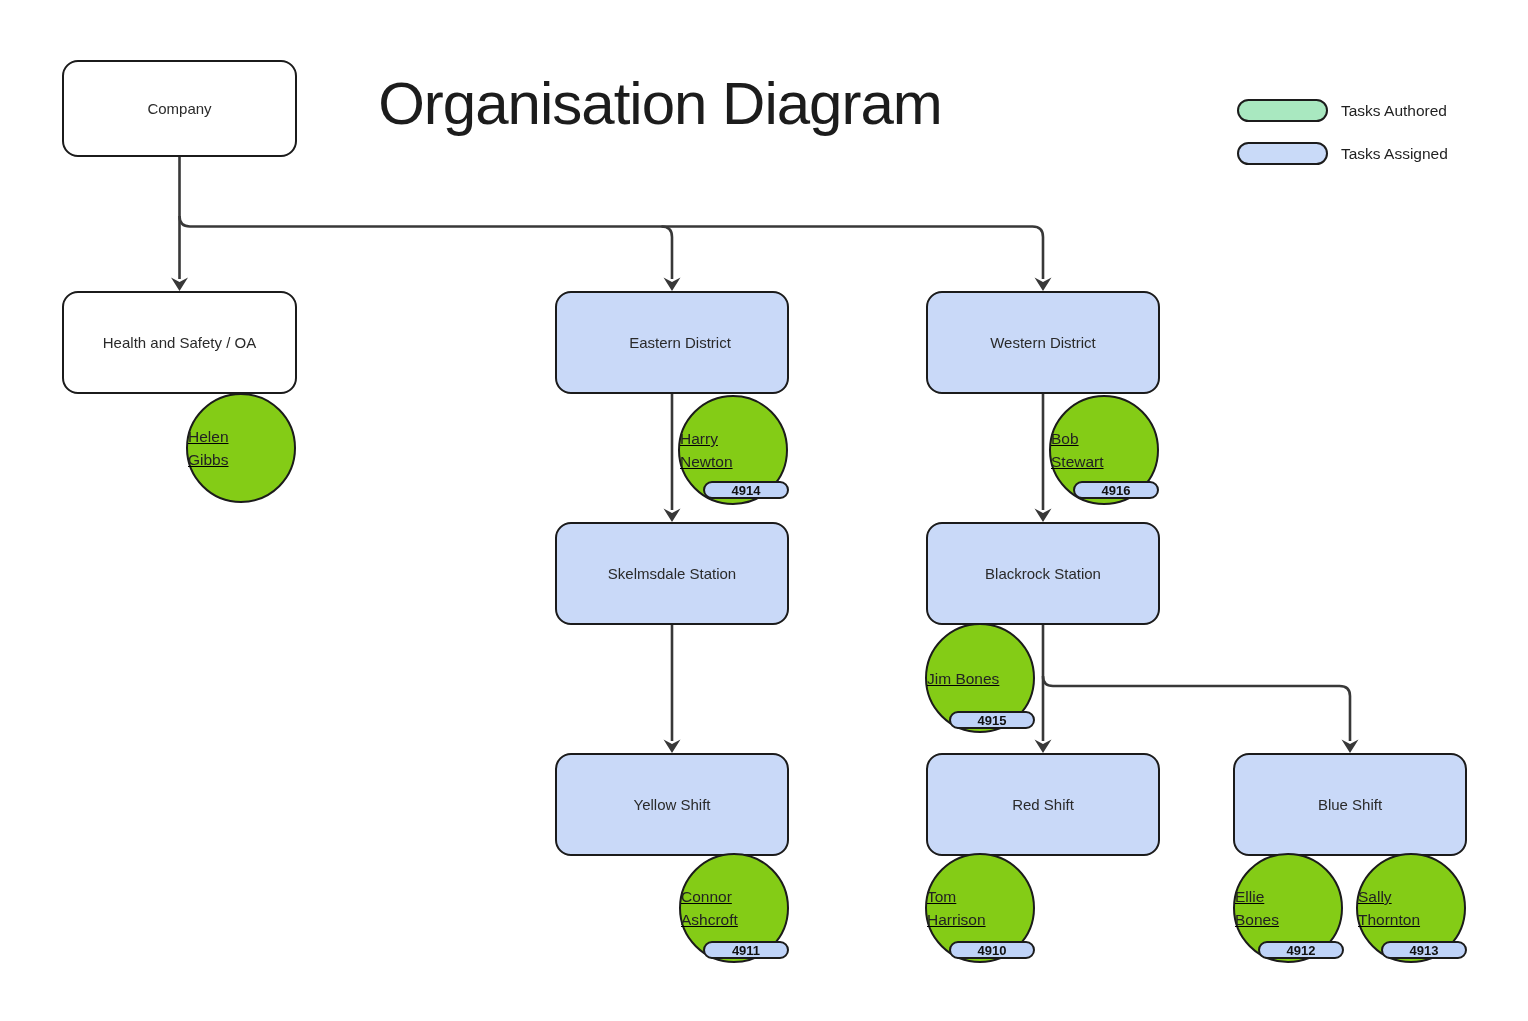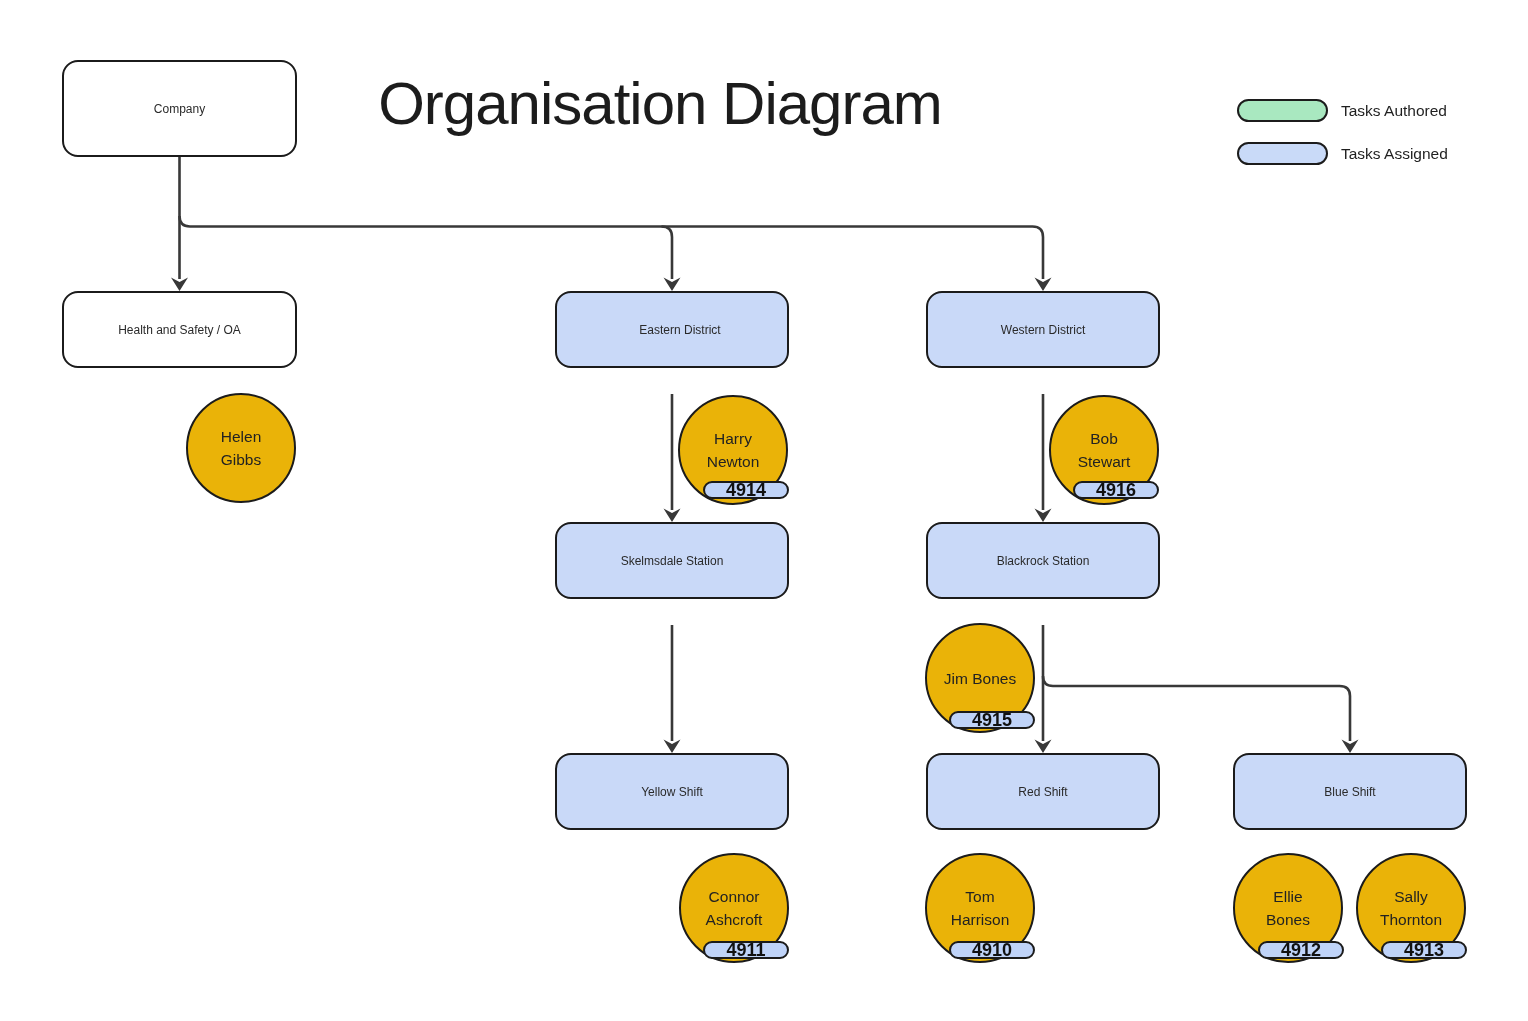--- a/index.html
+++ b/index.html
@@ -34,49 +34,49 @@
     border: 2.5px solid #1c1c1c;
     border-radius: 12px;
     flex: 0 0 auto;
   }
   .swatch-green { background: #a9e8c0; }
   .swatch-blue { background: #c9daf8; }
   .legend-label { font-size: 15.5px; color: #1f1f1f; white-space: nowrap; }
 
   .node {
     position: absolute;
-    width: 234px; height: 77px;
+    width: 234px; height: 103px;
     background: #c9d9f8;
     border: 2.3px solid #1b1b1b;
     border-radius: 16px;
     display: flex; align-items: center; justify-content: center;
   }
   .node-plain { background: #ffffff; width: 235px; }
   .node-company { height: 97px; }
-  .node-label { font-size: 12px; color: #2a2a2a; text-align: center; padding: 0 10px; }
+  .node-label { font-size: 15px; color: #2a2a2a; text-align: center; padding: 0 10px; }
 
   .person {
     position: absolute;
     width: 110px; height: 110px;
-    background: #eab308;
+    background: #84cc16;
     border: 2.6px solid #1b1b1b;
     border-radius: 50%;
-    display: flex; flex-direction: column; align-items: center; justify-content: center;
+    display: flex; flex-direction: column; justify-content: center; text-decoration: underline;
   }
   .person-line { display: block; font-size: 15.5px; line-height: 23px; color: #222222; white-space: nowrap; }
 
   .badge {
     position: absolute;
     width: 86px; height: 18px;
     background: #bfd3f8;
     border: 2.6px solid #1b1b1b;
     border-radius: 10px;
     display: flex; align-items: center; justify-content: center;
   }
-  .badge span { font-size: 18px; font-weight: bold; color: #111111; line-height: 1; }
+  .badge span { font-size: 13px; font-weight: bold; color: #111111; line-height: 1; }
 </style>
 </head>
 <body>
 
 <div class="canvas">
 
   <svg class="edges-svg" width="1528" height="1021" viewBox="0 0 1528 1021">
     <path class="edge" d="M 179.5 157 L 179.5 279"></path>
     <path class="edge" d="M 179.5 216 Q 179.5 226.5 190 226.5 L 1032.5 226.5 Q 1043 226.5 1043 237 L 1043 279"></path>
     <path class="edge" d="M 661.5 226.5 Q 672 226.5 672 237 L 672 279"></path>

